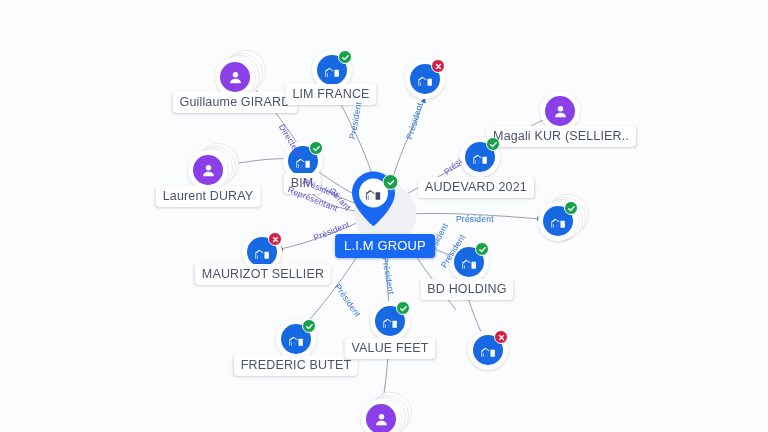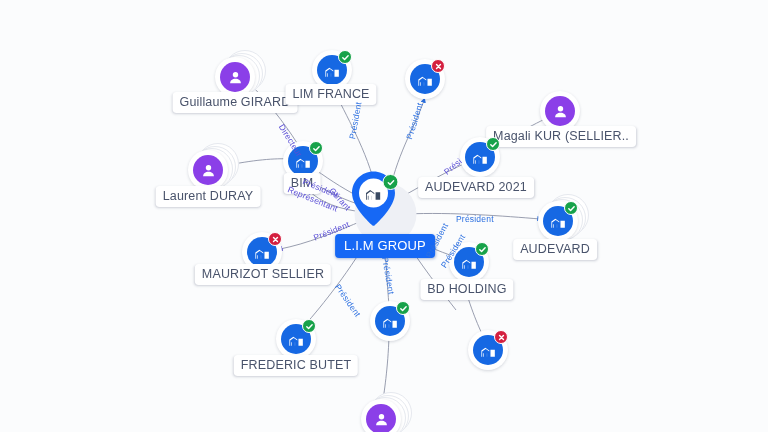--- a/index.html
+++ b/index.html
@@ -282,21 +282,20 @@
               <path fill="#ffffff" d="M3 20v-8l5-3.6L13 12v8h-3v-4.6H6V20H3zM14.5 20V11l5.5 0v9h-5.5zM15.8 12.6h1.2v1.2h-1.2v-1.2zm2.4 0h1.2v1.2h-1.2v-1.2zm-2.4 2.3h1.2v1.2h-1.2v-1.2zm2.4 0h1.2v1.2h-1.2v-1.2zM7 11.2l-3 2.2V20h1.2v-4.6h5V20H13v-6.6l-3-2.2-1.5-1.1L7 11.2z"></path>
             </svg>
           </div>
         </div>
         <div class="badge ok" style="width: 14px; height: 14px; left: 6px; top: -20px;">
           <svg width="9" height="9" viewBox="0 0 12 12">
             <path d="M2.4 6.2 L4.8 8.6 L9.5 3.6" stroke="#ffffff" stroke-width="1.9" fill="none" stroke-linecap="round" stroke-linejoin="round"></path>
           </svg>
         </div>
       </div>
-      <div class="nlabel" style="left: 555px; top: 239px;">AUDEVARD</div>
       <div class="node" style="left: 262px; top: 252px;">
         <div class="node-disc" style="width: 40px; height: 40px; left: -20px; top: -20px;">
           <div class="node-inner company" style="width: 30px; height: 30px;">
             <svg width="19" height="19" viewBox="0 0 24 24">
               <path fill="#ffffff" d="M3 20v-8l5-3.6L13 12v8h-3v-4.6H6V20H3zM14.5 20V11l5.5 0v9h-5.5zM15.8 12.6h1.2v1.2h-1.2v-1.2zm2.4 0h1.2v1.2h-1.2v-1.2zm-2.4 2.3h1.2v1.2h-1.2v-1.2zm2.4 0h1.2v1.2h-1.2v-1.2zM7 11.2l-3 2.2V20h1.2v-4.6h5V20H13v-6.6l-3-2.2-1.5-1.1L7 11.2z"></path>
             </svg>
           </div>
         </div>
         <div class="badge ko" style="width: 14px; height: 14px; left: 6px; top: -20px;">
           <svg width="9" height="9" viewBox="0 0 12 12">
@@ -342,20 +341,21 @@
               <path fill="#ffffff" d="M3 20v-8l5-3.6L13 12v8h-3v-4.6H6V20H3zM14.5 20V11l5.5 0v9h-5.5zM15.8 12.6h1.2v1.2h-1.2v-1.2zm2.4 0h1.2v1.2h-1.2v-1.2zm-2.4 2.3h1.2v1.2h-1.2v-1.2zm2.4 0h1.2v1.2h-1.2v-1.2zM7 11.2l-3 2.2V20h1.2v-4.6h5V20H13v-6.6l-3-2.2-1.5-1.1L7 11.2z"></path>
             </svg>
           </div>
         </div>
         <div class="badge ok" style="width: 14px; height: 14px; left: 6px; top: -20px;">
           <svg width="9" height="9" viewBox="0 0 12 12">
             <path d="M2.4 6.2 L4.8 8.6 L9.5 3.6" stroke="#ffffff" stroke-width="1.9" fill="none" stroke-linecap="round" stroke-linejoin="round"></path>
           </svg>
         </div>
       </div>
+      <div class="nlabel" style="left: 390px; top: 338px;">VALUE FEET</div>
       <div class="node" style="left: 488px; top: 350px;">
         <div class="node-disc" style="width: 40px; height: 40px; left: -20px; top: -20px;">
           <div class="node-inner company" style="width: 30px; height: 30px;">
             <svg width="19" height="19" viewBox="0 0 24 24">
               <path fill="#ffffff" d="M3 20v-8l5-3.6L13 12v8h-3v-4.6H6V20H3zM14.5 20V11l5.5 0v9h-5.5zM15.8 12.6h1.2v1.2h-1.2v-1.2zm2.4 0h1.2v1.2h-1.2v-1.2zm-2.4 2.3h1.2v1.2h-1.2v-1.2zm2.4 0h1.2v1.2h-1.2v-1.2zM7 11.2l-3 2.2V20h1.2v-4.6h5V20H13v-6.6l-3-2.2-1.5-1.1L7 11.2z"></path>
             </svg>
           </div>
         </div>
         <div class="badge ko" style="width: 14px; height: 14px; left: 6px; top: -20px;">
           <svg width="9" height="9" viewBox="0 0 12 12">

